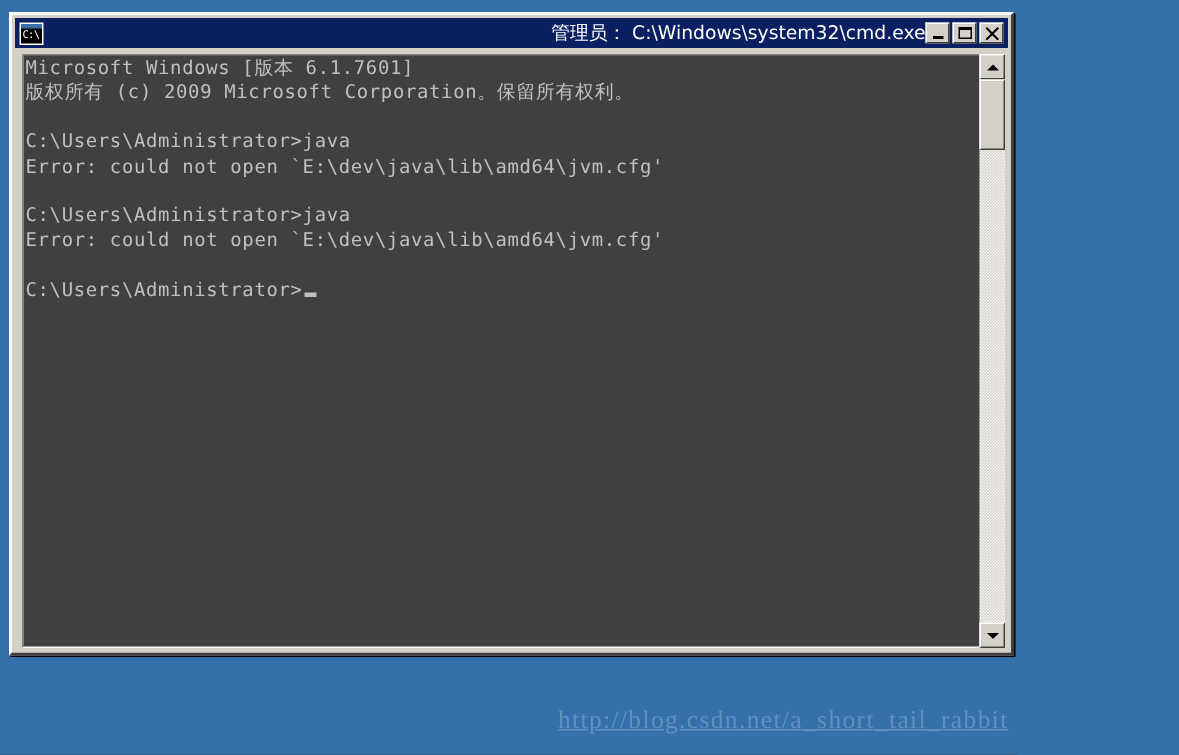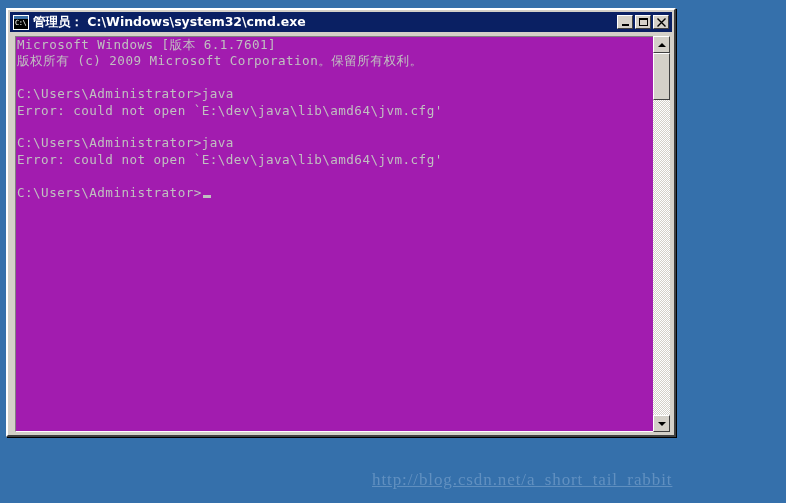--- a/index.html
+++ b/index.html
@@ -83,25 +83,26 @@
     font-family: "DejaVu Sans Mono", monospace;
     font-size: 7px;
     line-height: 9px;
     color: #ffffff;
     letter-spacing: -0.5px;
   }
   #title-text {
     color: #ffffff;
     font-family: "DejaVu Sans", sans-serif;
     font-size: 12.5px;
-    font-weight: bold;
+    font-weight: normal;
     white-space: nowrap;
     letter-spacing: 0px;
     flex: 1;
     overflow: hidden;
+    text-align: right;
   }
   .win-btns {
     display: flex;
     gap: 2px;
     margin-right: 2px;
     flex: none;
   }
   .win-btn {
     width: 16px;
     height: 14px;
@@ -140,21 +141,21 @@
     box-sizing: border-box;
   }
 
   
   #console-area {
     position: absolute;
     left: 7px;
     top: 26px;
     width: 652px;
     height: 396px;
-    background: #a21caf;
+    background: #404040;
     border-top: 1px solid #808080;
     border-left: 1px solid #808080;
     border-right: 1px solid #ffffff;
     border-bottom: 1px solid #ffffff;
     box-sizing: border-box;
     overflow: hidden;
   }
   #console-text {
     position: absolute;
     left: 1px;

